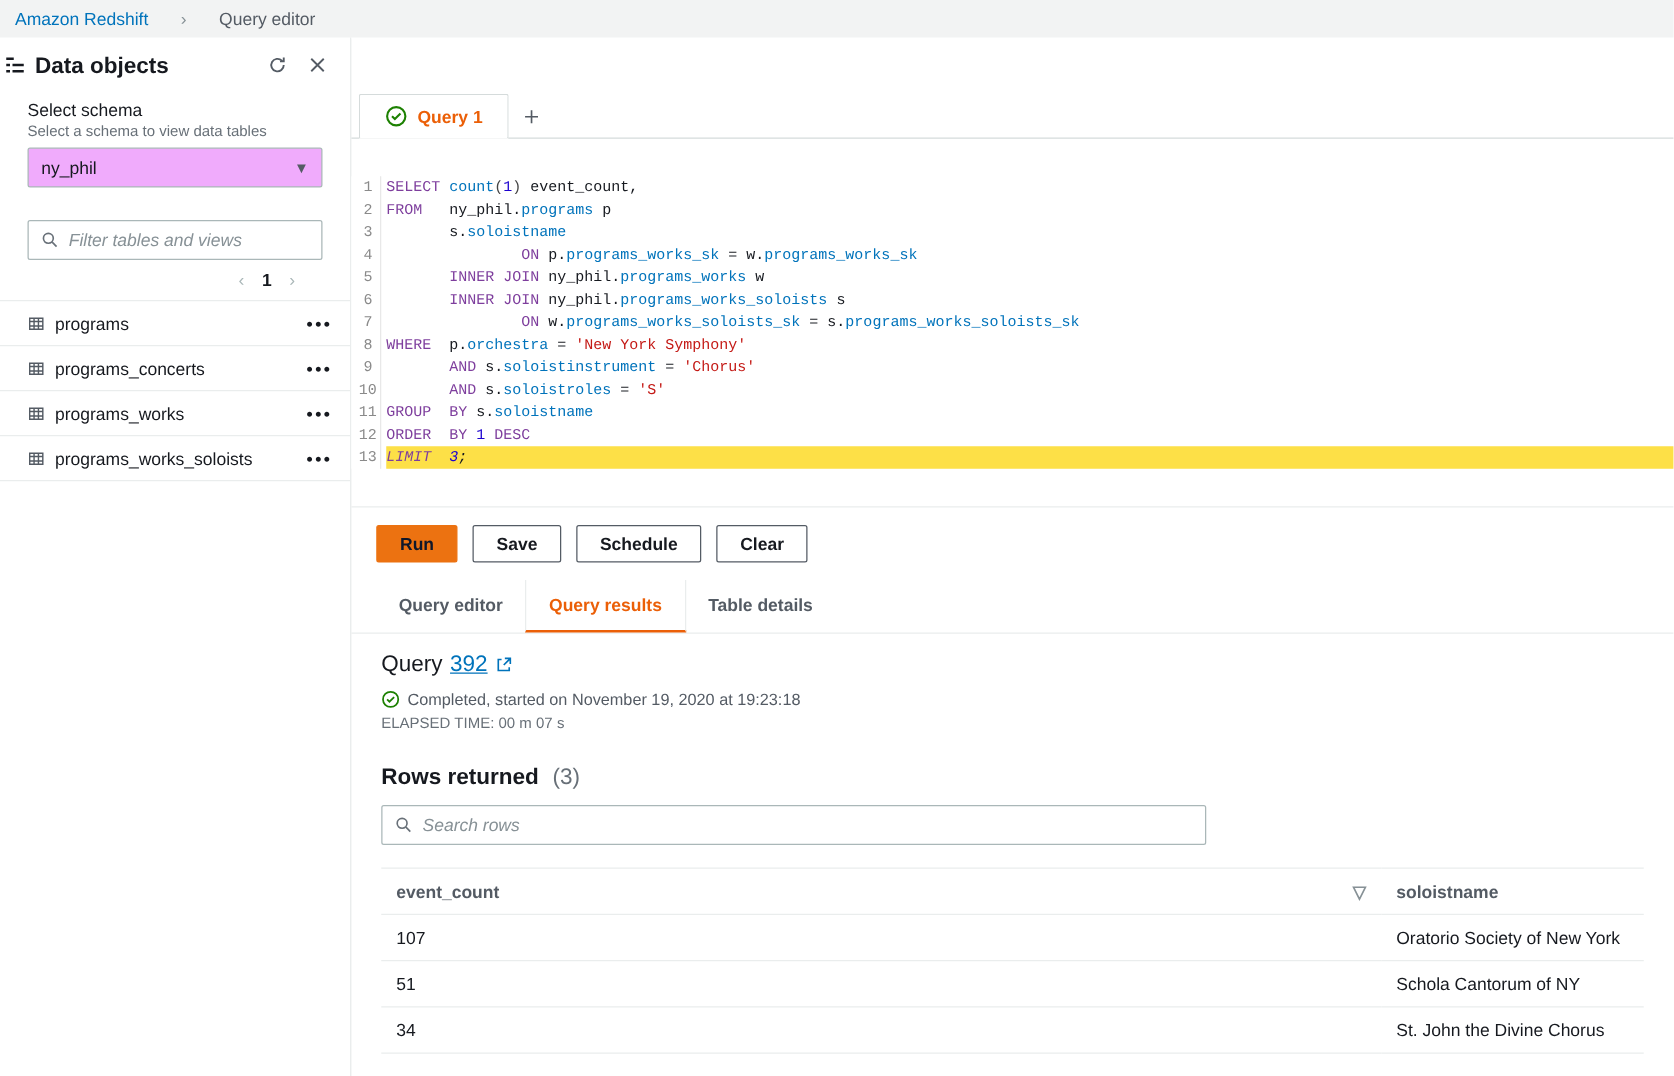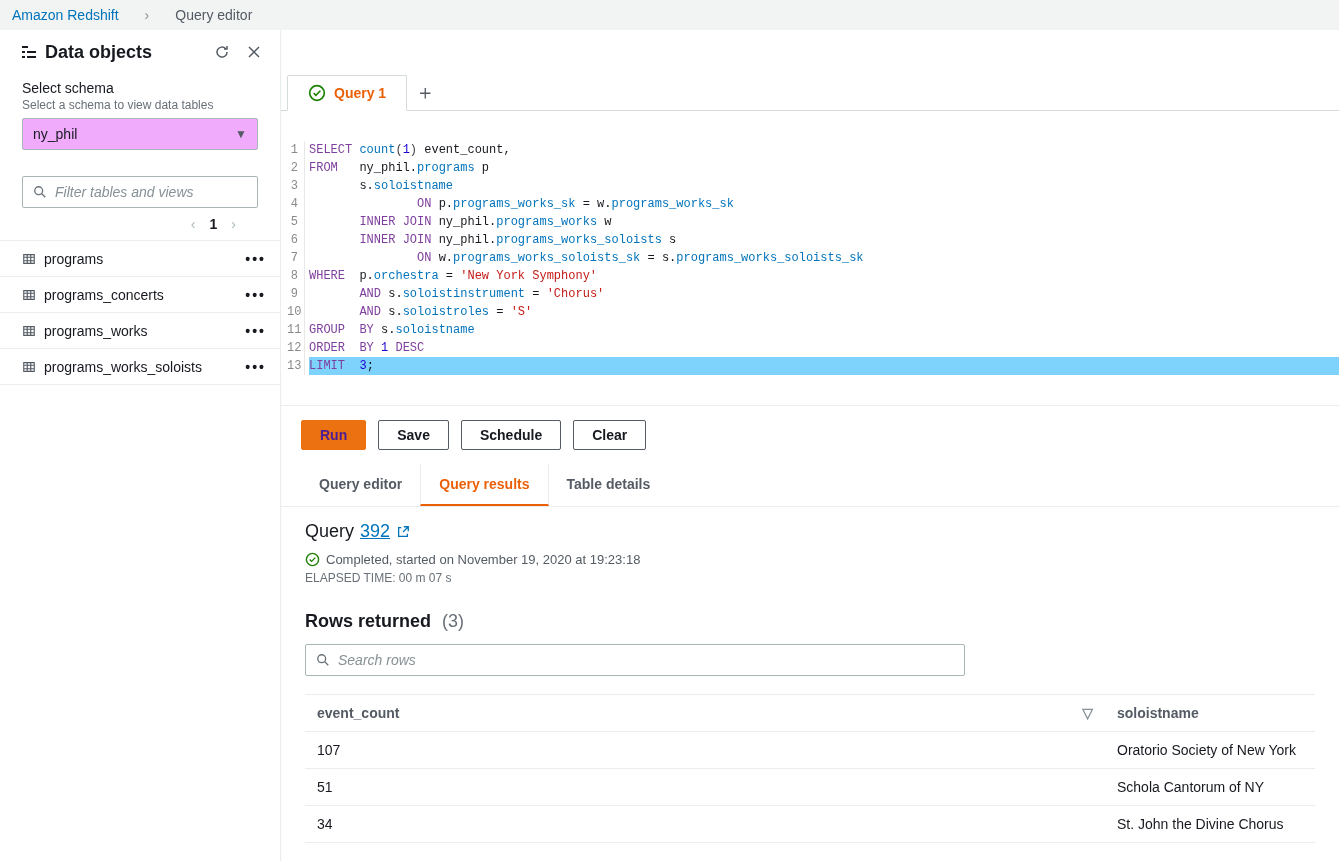--- a/index.html
+++ b/index.html
@@ -29,21 +29,21 @@
 .sidebar {
   width: 281px;
   border-right: 1px solid #eaeded;
   display: flex;
   flex-direction: column;
   box-shadow: 0 1px 1px rgba(0,0,0,0.1);
 }
 .sidebar-header {
   display: flex;
   align-items: center;
-  padding: 10px 14px 10px 21px;
+  padding: 10px 14px 10px 4px;
   gap: 8px;
 }
 .sidebar-header h2 {
   font-size: 18px;
   font-weight: 700;
   flex: 1;
   display: flex;
   align-items: center;
   gap: 8px;
 }
@@ -188,21 +188,21 @@
   width: 24px;
   background: #fff;
   color: #8a8a8a;
   text-align: right;
   padding: 0 6px;
   border-right: 1px solid #e8e8e8;
 }
 .gutter div { height: 18px; }
 .code { flex: 1; padding-left: 4px; position: relative; }
 .code .line { height: 18px; white-space: pre; }
-.code .line.current { background: #7dd3fc; }
+.code .line.current { background: #fde047; font-style: italic; }
 .kw { color: #7e3e9d; }
 .fn { color: #0073bb; }
 .id { color: #0073bb; }
 .str { color: #c41a16; }
 .num { color: #1c00cf; }
 .op { color: #444; }
 
 .actions {
   border-top: 1px solid #eaeded;
   padding: 14px 20px;
@@ -216,21 +216,21 @@
   background: #fff;
   border-radius: 2px;
   font-weight: 700;
   cursor: pointer;
   font-size: 14px;
   color: #16191f;
 }
 .btn.primary {
   background: #ec7211;
   border-color: #ec7211;
-  color: #4c1d95;
+  color: #0f172a;
 }
 
 .results-tabs {
   display: flex;
   border-bottom: 1px solid #eaeded;
   padding-left: 20px;
   gap: 0;
 }
 .rtab {
   padding: 12px 18px;

